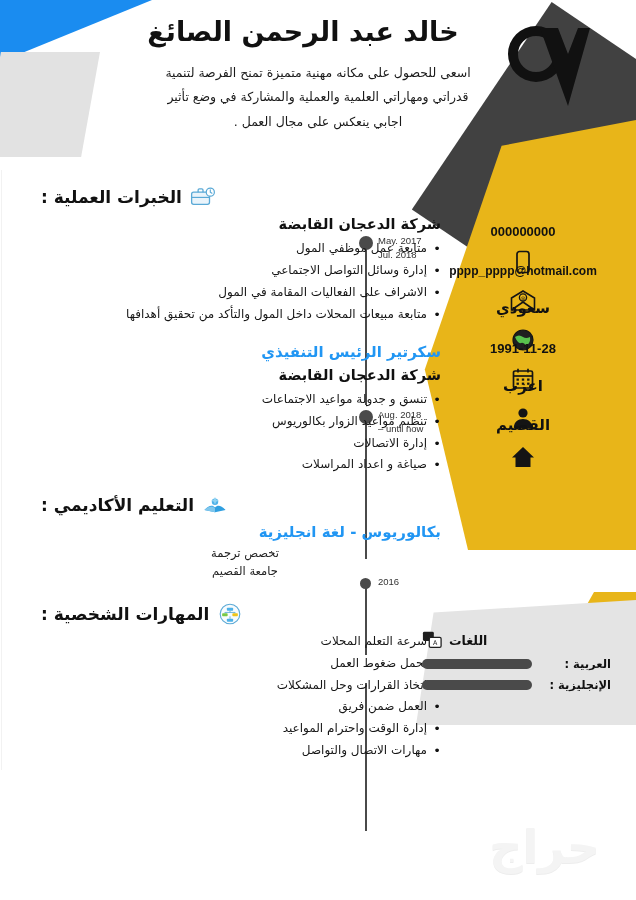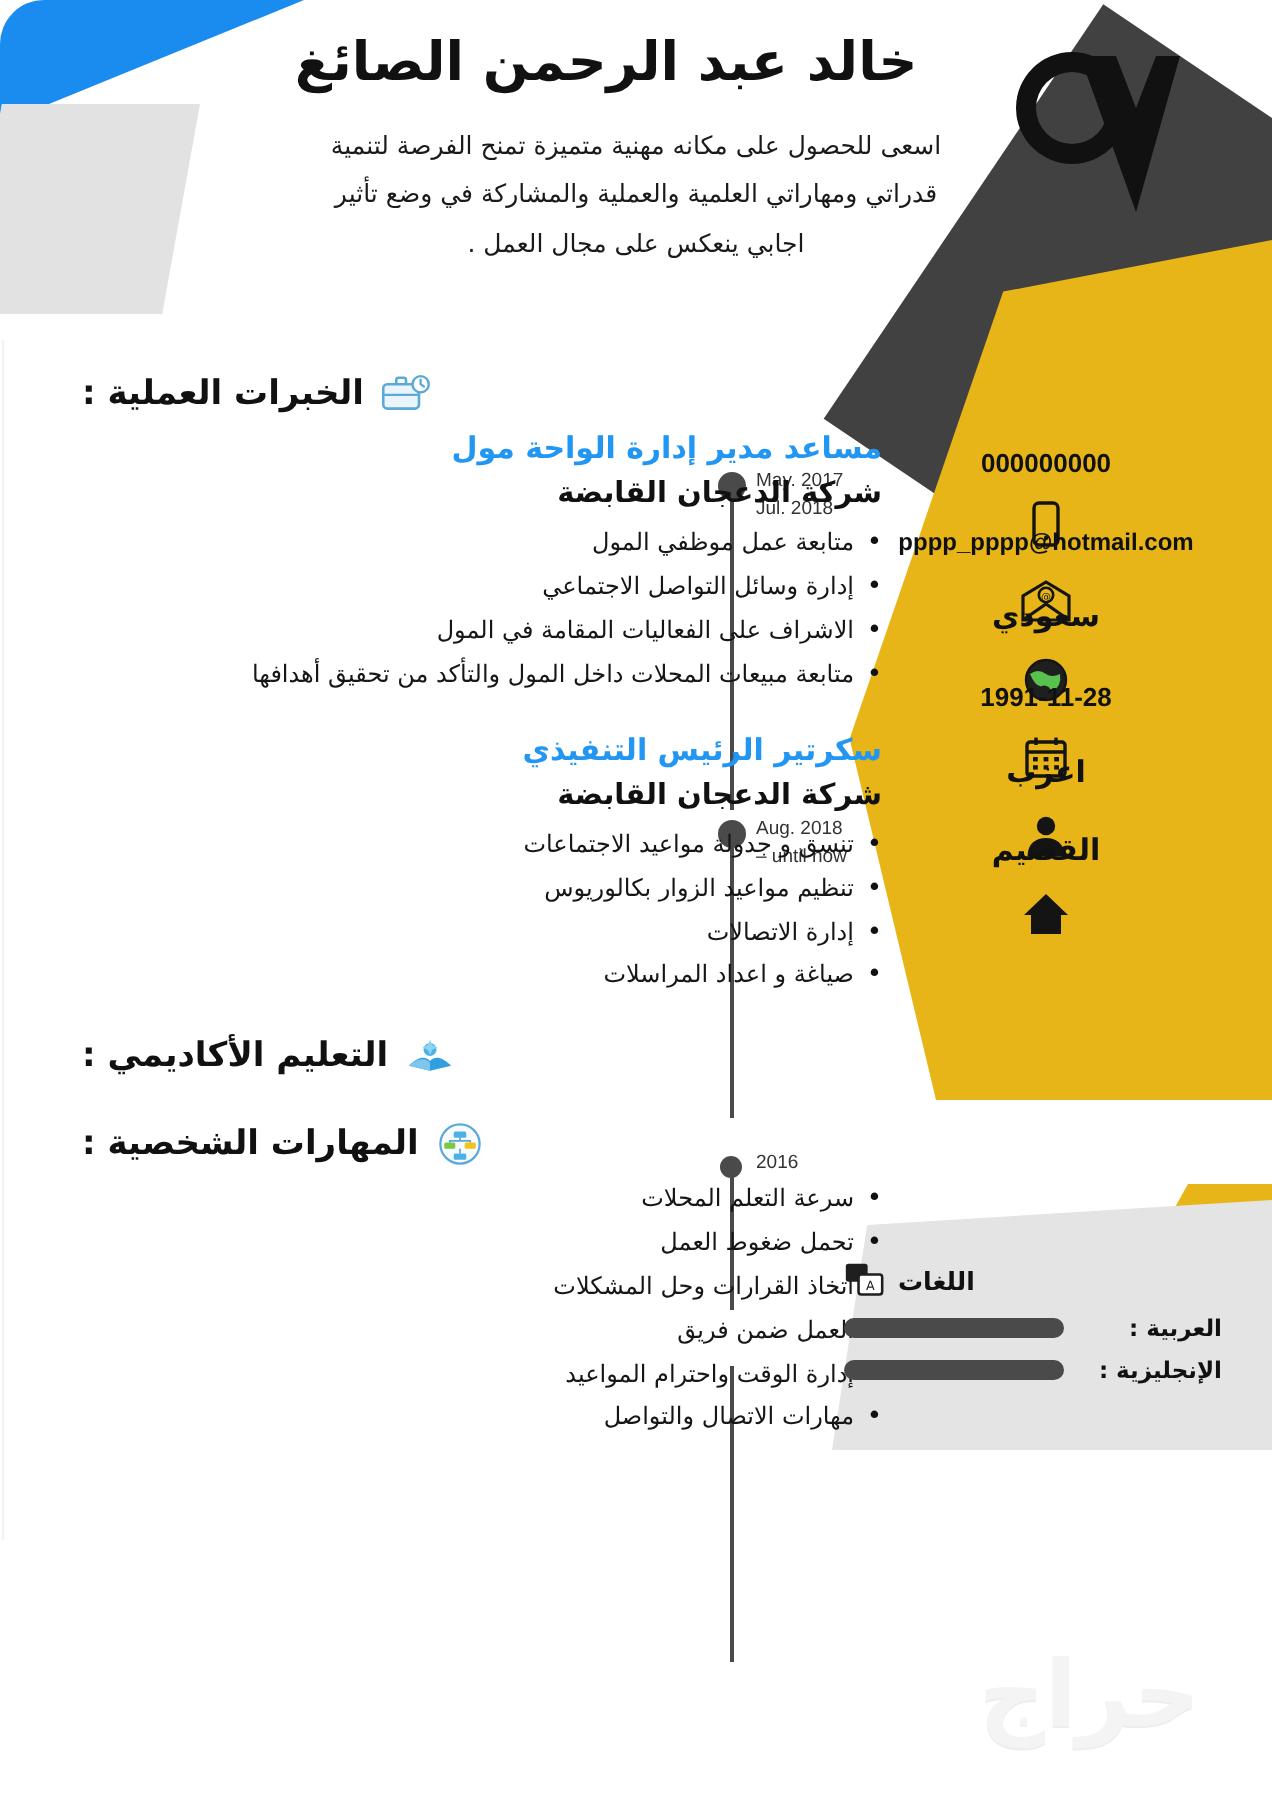--- a/index.html
+++ b/index.html
@@ -2,21 +2,21 @@
 <html lang="ar" dir="rtl"><head>
 <meta charset="utf-8">
 <style>
   html,body{margin:0;padding:0;}
   body{
     width:636px;height:900px;
     background:#ffffff;
     font-family:"DejaVu Sans","Liberation Sans",sans-serif;
     position:relative;overflow:hidden;
   }
-  .page{position:absolute;inset:0;width:636px;height:900px;overflow:hidden;background:#fff;border-radius:22px;}
+  .page{position:absolute;inset:0;width:636px;height:900px;overflow:hidden;background:#fff;}
 
   
   .deco{position:absolute;}
   .blue-tri{
     top:0;left:0;width:152px;height:62px;
     background:#1a8cf0;
     clip-path:polygon(0 0,100% 0,0 100%);
   }
   .gray-para{
     top:52px;left:-18px;width:118px;height:105px;
@@ -202,21 +202,20 @@
       <svg class="sec-ico" viewBox="0 0 32 26">
         <rect x="2" y="7" width="22" height="15" rx="2.5" fill="#eaf4fb" stroke="#5aa9d6" stroke-width="1.6"></rect>
         <path d="M10 7 V4.5 A1.5 1.5 0 0 1 11.5 3 h3 A1.5 1.5 0 0 1 16 4.5 V7" fill="none" stroke="#5aa9d6" stroke-width="1.6"></path>
         <line x1="2" y1="13.5" x2="24" y2="13.5" stroke="#5aa9d6" stroke-width="1.4"></line>
         <circle cx="25" cy="7" r="5" fill="#fff" stroke="#5aa9d6" stroke-width="1.5"></circle>
         <path d="M25 4.2 V7 l2 1.4" stroke="#5aa9d6" stroke-width="1.4" fill="none" stroke-linecap="round"></path>
       </svg>
     </div>
 
     <div class="entry">
-      <div class="job-title">مساعد مدير إدارة الواحة مول</div>
       <div class="company">شركة الدعجان القابضة</div>
       <ul class="bullets">
         <li>متابعة عمل موظفي المول</li>
         <li>إدارة وسائل التواصل الاجتماعي</li>
         <li>الاشراف على الفعاليات المقامة في المول</li>
         <li>متابعة مبيعات المحلات داخل المول والتأكد من تحقيق أهدافها</li>
       </ul>
     </div>
 
     <div class="entry" style="margin-top:16px;">
@@ -233,20 +232,25 @@
     <div class="sec-head" style="margin-top:18px;">
       <span class="title">التعليم الأكاديمي :</span>
       <svg class="sec-ico" viewBox="0 0 32 26">
         <path d="M3 19 C9 13 13 13 16 16 C19 13 23 13 29 19 L16 22 Z" fill="#2f9fe0"></path>
         <path d="M3 19 C9 14 13 14 16 17 L16 22 Z" fill="#7fc6ec"></path>
         <circle cx="16" cy="9" r="4" fill="#4db1e8"></circle>
         <path d="M16 3 l1.4 3.3 3.3 1.4 -3.3 1.4 -1.4 3.3 -1.4 -3.3 -3.3 -1.4 3.3 -1.4 Z" fill="#8fd2f2"></path>
       </svg>
     </div>
 
+    <div class="entry">
+      <div class="job-title edu">بكالوريوس - لغة انجليزية</div>
+      <div class="sub-line">تخصص ترجمة</div>
+      <div class="sub-line">جامعة القصيم</div>
+    </div>
 
     <div class="sec-head" style="margin-top:22px;">
       <span class="title">المهارات الشخصية :</span>
       <svg class="sec-ico" viewBox="0 0 28 28">
         <circle cx="14" cy="14" r="12.5" fill="#f7fbfd" stroke="#5aa9d6" stroke-width="1.4"></circle>
         <rect x="10" y="6" width="8" height="4" rx="1" fill="#4db1e8"></rect>
         <rect x="4" y="13" width="7" height="4" rx="1" fill="#7ac943"></rect>
         <rect x="17" y="13" width="7" height="4" rx="1" fill="#f0c419"></rect>
         <rect x="10" y="20" width="8" height="4" rx="1" fill="#4db1e8"></rect>
         <path d="M14 10 V12 M7.5 13 V12 H20.5 V13 M14 17 V20" stroke="#5aa9d6" stroke-width="1.1" fill="none"></path>

